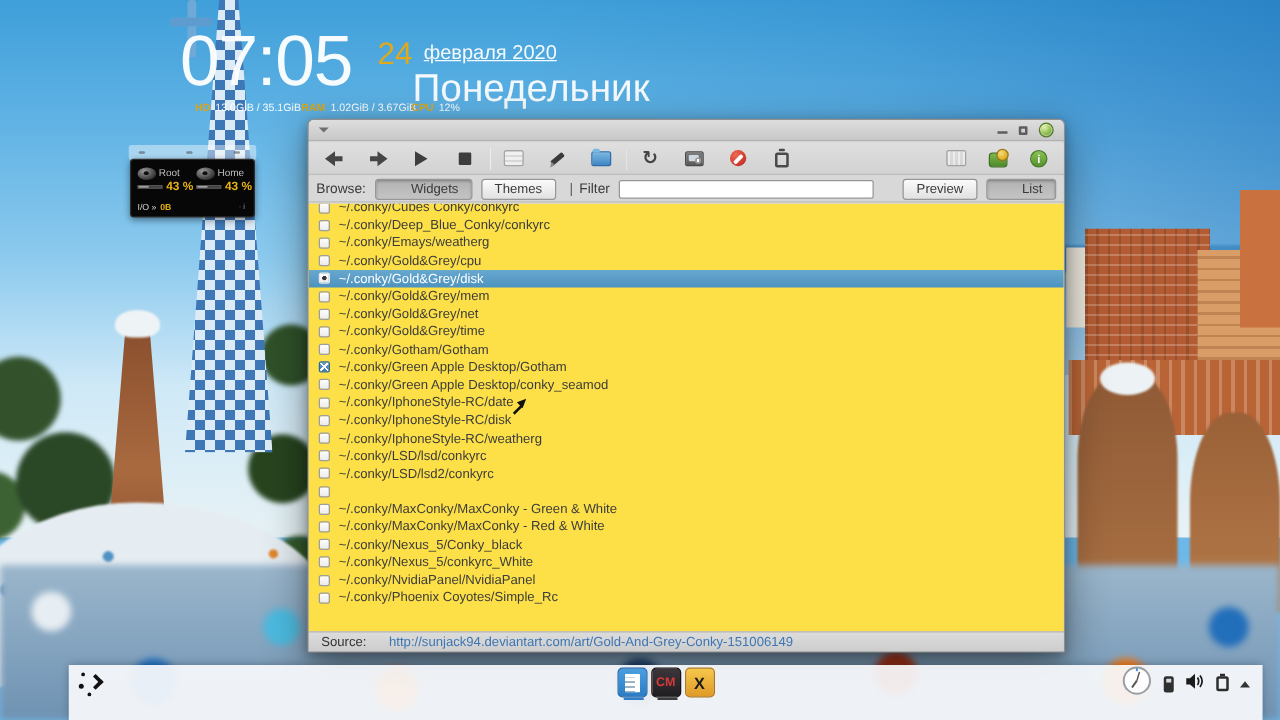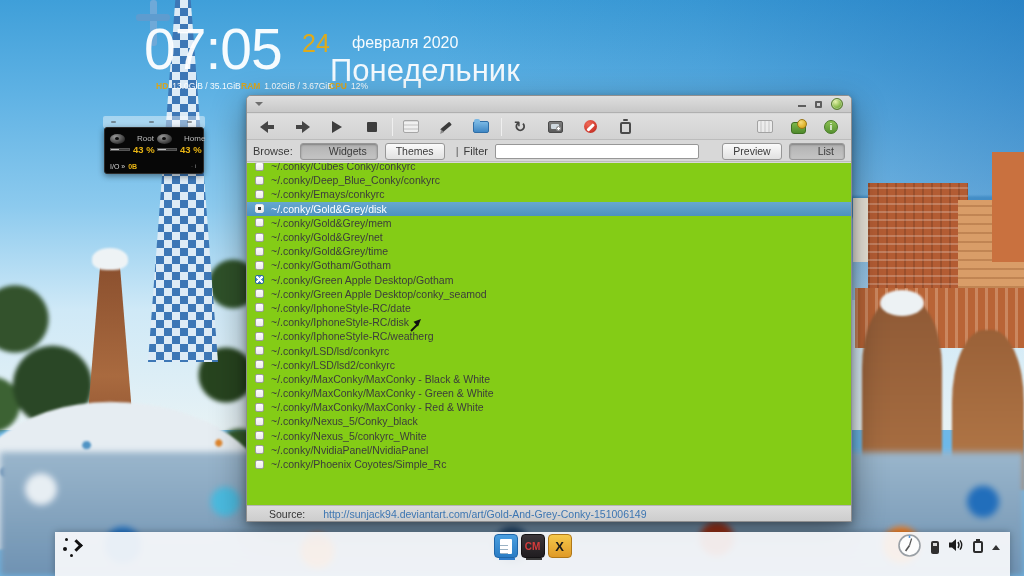--- a/index.html
+++ b/index.html
@@ -67,21 +67,21 @@
       radial-gradient(circle 30px at 88% 75%,#e07b2a 0 60%,transparent 62%),
       radial-gradient(circle 26px at 96% 40%,#2a6db0 0 60%,transparent 62%),
       linear-gradient(180deg,#9db5c8,#7391ad);
     filter:blur(3px) saturate(1.15); }
 
   
   .clock-widget { position:absolute; left:100px; top:20px; width:390px; height:75px; color:#fff; z-index:5;margin-left:44px; }
   .cw-time { position:absolute; left:0; top:0; font-size:57px; line-height:1.02; font-weight:200;
     color:rgba(255,255,255,.95); letter-spacing:-1px; }
   .cw-day { position:absolute; left:158px; top:9px; font-size:25px; color:#deaa1b; font-weight:400; }
-  .cw-monthyear { position:absolute; left:208px; top:14px; font-size:16px; color:rgba(255,255,255,.95); }
+  .cw-monthyear { position:absolute; left:195px; top:14px; font-size:16px; color:rgba(255,255,255,.95);text-decoration:underline; }
   .cw-weekday { position:absolute; left:186px; top:33px; font-size:31px; font-weight:200; color:rgba(255,255,255,.93); }
   .cw-stats { position:absolute; left:0; top:61px; width:390px; height:12px; font-size:8.5px; }
   .cw-stat { position:absolute; white-space:nowrap; }
   .cw-stat .sl { color:#d9a51c; font-weight:bold; margin-right:4px; }
   .cw-stat .sv { color:rgba(255,255,255,.95); }
   .st0 { left:12px; } .st1 { left:97px; } .st2 { left:185px; }
 
   
   .mini-panel { position:absolute; left:103px; top:116px; width:102px; height:12px; z-index:5;
     background:rgba(255,255,255,.42); border-radius:2px; }
@@ -89,21 +89,21 @@
   .mini-panel i:nth-child(1){left:8px;} .mini-panel i:nth-child(2){left:46px;} .mini-panel i:nth-child(3){left:84px;}
 
   
   .disk-widget { position:absolute; left:104px; top:127px; width:100px; height:47px; z-index:5;
     background:#070707; border:1px solid #2c2c2c; border-radius:3px; box-shadow:0 2px 6px rgba(0,0,0,.45); }
   .dgroup { position:absolute; top:5px; width:46px; height:26px; }
   .dg0 { left:5px; } .dg1 { left:52px; }
   .hdd { position:absolute; left:0; top:1px; width:15px; height:10px; border-radius:50%;
     background:radial-gradient(ellipse at 35% 30%,#9a9a9a,#303030 75%); }
   .hdd::after { content:""; position:absolute; left:5px; top:3px; width:4px; height:3px; border-radius:50%; background:#0d0d0d; }
-  .dname { position:absolute; left:27px; top:1px; font-size:8px; color:#bdbdbd; }
+  .dname { position:absolute; left:17px; top:1px; font-size:8px; color:#bdbdbd; }
   .dbar { position:absolute; left:0; top:15px; width:20px; height:3px; background:#3a3a3a; border:1px solid #555; }
   .dbar::after { content:""; position:absolute; left:0; top:0; width:43%; height:100%; background:#c2c2c2; }
   .dpct { position:absolute; left:23px; top:11px; font-size:9.5px; font-weight:bold; color:#e8b414; }
   .dio { position:absolute; left:5px; bottom:3px; font-size:7px; color:#d5d5d5; }
   .dio b { color:#e8b414; margin-left:3px; }
   .dio-dots { position:absolute; right:7px; bottom:4px; font-size:6px; color:#9a9a9a; }
 
   
   .window { position:absolute; left:246px; top:95px; width:606px; height:427px; z-index:10;
     background:#d8d8d8; border:1px solid #8f8f8f; border-radius:5px 5px 1px 1px;
@@ -169,37 +169,37 @@
     border-bottom:1px solid #bdbdbd; display:flex; align-items:center; padding:0 6px; font-size:11px; color:#3a3a3a; }
   .toggle { height:17px; padding:0 10px; font-size:10.5px; color:#3a3a3a; border:1px solid #979797; border-radius:3px;
     background:linear-gradient(#fbfbfb,#e1e1e1); margin-left:7px; font-family:inherit; }
   .toggle.pressed { background:linear-gradient(#b2b2b2,#c4c4c4); box-shadow:inset 0 1px 2px rgba(0,0,0,.28);padding-left:28px; }
   .pipe { margin:0 5px 0 11px; color:#5a5a5a; }
   .filter-label { margin-right:7px; }
   .filter-input { width:204px; height:15px; border:1px solid #979797; border-radius:2px; background:#fff;
     font-size:10px; padding:0 4px; font-family:inherit; }
   .bspacer { flex:1; }
 
-  .listview { position:absolute; left:0; top:67px; width:604px; height:342px; background:#84cc16; overflow:hidden; }
+  .listview { position:absolute; left:0; top:67px; width:604px; height:342px; background:#fde047; overflow:hidden; }
   .listview .inner { margin-top:-4px; }
   .list-row { display:flex; align-items:center; height:14.2px; padding-left:8px; font-size:10.5px; color:#3c3c3c; white-space:nowrap; }
   .list-row .cb { width:9px; height:9px; border:1px solid #9d9d9d; border-radius:2px;
     background:linear-gradient(#fdfdfd,#ececec); margin-right:7px; flex:none; }
   .list-row.checked .cb { border-color:#2f6a9e;
     background-image:linear-gradient(45deg,transparent 42%,#fff 42% 58%,transparent 58%),
                      linear-gradient(-45deg,transparent 42%,#fff 42% 58%,transparent 58%),
                      linear-gradient(#5a9fd4,#3c7cb8); }
   .list-row.selected { background:linear-gradient(#67a8cf,#4d92c0); color:#fff; }
   .list-row.selected .cb { border-color:#e8e8e8;
     background-image:radial-gradient(circle at 50% 50%,#3a3a3a 0 1.6px,transparent 2px),
                      linear-gradient(#fdfdfd,#ececec); }
 
   .statusbar { position:absolute; left:0; bottom:0; width:100%; height:16px;
     background:linear-gradient(#dcdcdc,#cdcdcd); border-top:1px solid #b5b5b5;
-    display:flex; align-items:center; padding:0 22px; font-size:10.5px; color:#333; }
+    display:flex; align-items:center; padding:0 10px; font-size:10.5px; color:#333; }
   .srclink { color:#3d76b2; text-decoration:none; margin-left:18px; }
 
   
   .cursor { position:absolute; left:408px; top:318px; z-index:30; }
 
   
   .taskbar { position:absolute; left:55px; bottom:0; width:955px; height:44px; z-index:20;
     background:rgba(247,249,251,.93); box-shadow:0 0 7px rgba(0,0,0,.28); }
   .menu-logo { position:absolute; left:8px; top:3px; width:26px; height:24px; }
   .menu-logo .d { position:absolute; border-radius:50%; background:#111; }
@@ -361,21 +361,25 @@
           <div class="list-row">
             <span class="cb"></span>
             <span class="lbl">~/.conky/Cubes Conky/conkyrc</span>
           </div>
           <div class="list-row">
             <span class="cb"></span>
             <span class="lbl">~/.conky/Deep_Blue_Conky/conkyrc</span>
           </div>
           <div class="list-row">
             <span class="cb"></span>
-            <span class="lbl">~/.conky/Emays/conkyrc</span>
+            <span class="lbl">~/.conky/Emays/weatherg</span>
+          </div>
+          <div class="list-row">
+            <span class="cb"></span>
+            <span class="lbl">~/.conky/Gold&amp;Grey/cpu</span>
           </div>
           <div class="list-row checked selected">
             <span class="cb"></span>
             <span class="lbl">~/.conky/Gold&amp;Grey/disk</span>
           </div>
           <div class="list-row">
             <span class="cb"></span>
             <span class="lbl">~/.conky/Gold&amp;Grey/mem</span>
           </div>
           <div class="list-row">
@@ -413,21 +417,20 @@
           <div class="list-row">
             <span class="cb"></span>
             <span class="lbl">~/.conky/LSD/lsd/conkyrc</span>
           </div>
           <div class="list-row">
             <span class="cb"></span>
             <span class="lbl">~/.conky/LSD/lsd2/conkyrc</span>
           </div>
           <div class="list-row">
             <span class="cb"></span>
-            <span class="lbl">~/.conky/MaxConky/MaxConky - Black &amp; White</span>
           </div>
           <div class="list-row">
             <span class="cb"></span>
             <span class="lbl">~/.conky/MaxConky/MaxConky - Green &amp; White</span>
           </div>
           <div class="list-row">
             <span class="cb"></span>
             <span class="lbl">~/.conky/MaxConky/MaxConky - Red &amp; White</span>
           </div>
           <div class="list-row">

